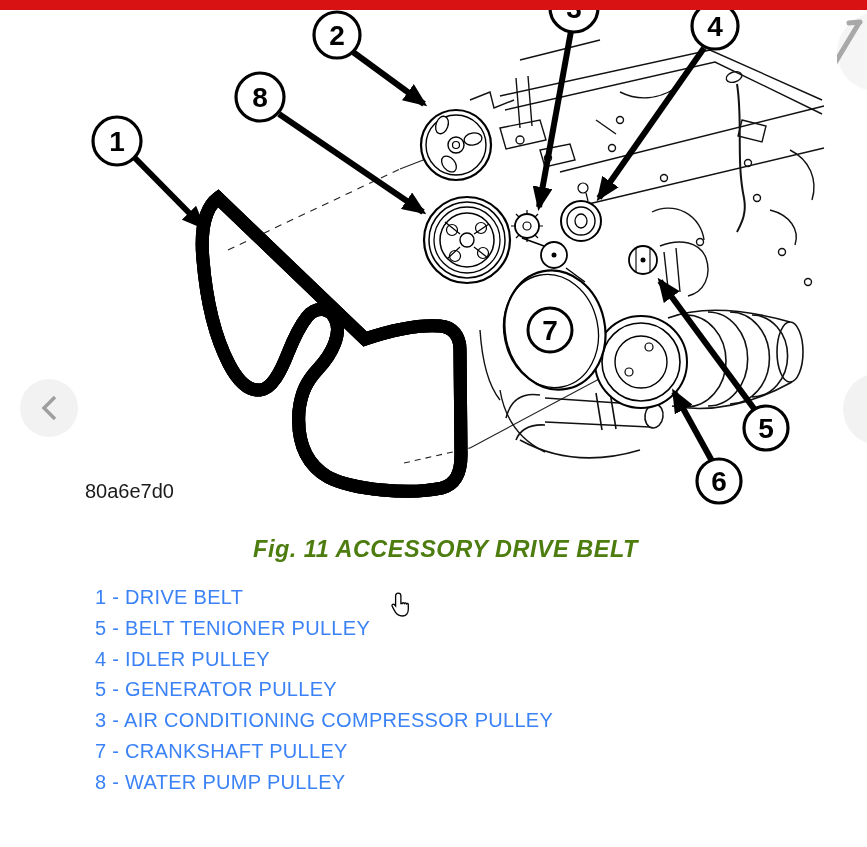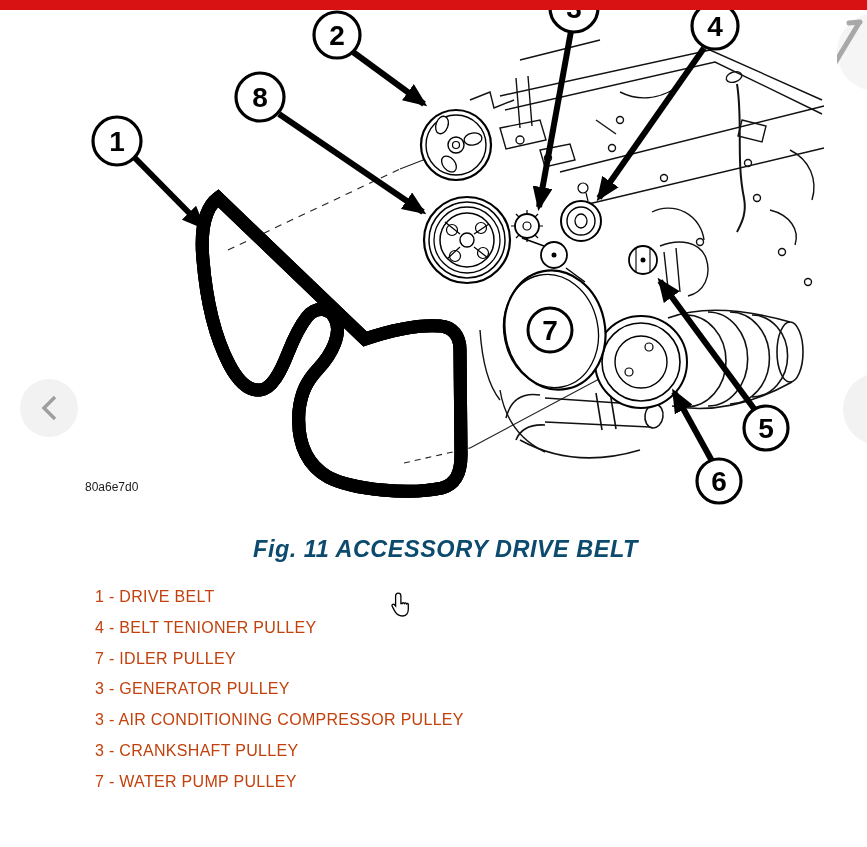--- a/index.html
+++ b/index.html
@@ -1,25 +1,25 @@
 <!DOCTYPE html>
 <html><head>
 <meta charset="utf-8">
 <style>
   html,body{margin:0;padding:0;}
   body{width:867px;height:847px;overflow:hidden;background:#fff;
        font-family:"Liberation Sans","DejaVu Sans",sans-serif;position:relative;}
   .page{position:absolute;inset:0;width:867px;height:847px;overflow:hidden;background:#fff;}
   .topbar{position:absolute;left:0;top:0;width:867px;height:10px;z-index:30;}
   svg.diagram{position:absolute;left:0;top:0;z-index:5;}
-  .figcode{position:absolute;left:85px;top:480px;font-size:12px;color:#1a1a1a;z-index:6;}
+  .figcode{position:absolute;left:85px;top:480px;font-size:20px;color:#1a1a1a;z-index:6;}
   .caption{position:absolute;left:0;right:0;top:536px;text-align:center;padding-left:24px;
-           font-size:23.5px;font-weight:bold;font-style:italic;letter-spacing:.5px;color:#0c4a6e;z-index:6;}
+           font-size:23.5px;font-weight:bold;font-style:italic;letter-spacing:.5px;color:#4d7c0f;z-index:6;}
   .legend{position:absolute;left:95px;top:582px;z-index:6;}
-  .legend .row{font-size:16px;line-height:30.8px;color:#c2410c;letter-spacing:.3px;white-space:nowrap;}
+  .legend .row{font-size:20px;line-height:30.8px;color:#3b82f6;letter-spacing:.3px;white-space:nowrap;}
   .navbtn{position:absolute;border:none;padding:0;margin:0;border-radius:50%;
           background:#f2f2f2;display:flex;align-items:center;justify-content:center;
           cursor:pointer;z-index:20;}
   .navbtn svg{display:block;}
   .prev{left:20px;top:379px;width:58px;height:58px;}
   .next{left:843px;top:373px;width:72px;height:72px;}
   .corner{left:837px;top:13px;width:78px;height:78px;background:#f5f5f5;}
   .cursor{position:absolute;left:391px;top:592px;z-index:40;pointer-events:none;}
 </style>
 </head>
@@ -223,26 +223,26 @@
   </svg>
 
   <div class="topbar" style="background:#d81212"></div>
 
   <div class="figcode">80a6e7d0</div>
 
   <div class="caption">Fig. 11 ACCESSORY DRIVE BELT</div>
 
   <div class="legend">
     <div class="row">1 - DRIVE BELT</div>
-    <div class="row">4 - BELT TENIONER PULLEY</div>
-    <div class="row">7 - IDLER PULLEY</div>
-    <div class="row">3 - GENERATOR PULLEY</div>
+    <div class="row">5 - BELT TENIONER PULLEY</div>
+    <div class="row">4 - IDLER PULLEY</div>
+    <div class="row">5 - GENERATOR PULLEY</div>
     <div class="row">3 - AIR CONDITIONING COMPRESSOR PULLEY</div>
-    <div class="row">3 - CRANKSHAFT PULLEY</div>
-    <div class="row">7 - WATER PUMP PULLEY</div>
+    <div class="row">7 - CRANKSHAFT PULLEY</div>
+    <div class="row">8 - WATER PUMP PULLEY</div>
   </div>
 
   <button class="navbtn prev">
     <span>
       <svg width="26" height="32" viewBox="0 0 26 32">
         <path d="M19,5 L8,16 L19,27" fill="none" stroke="#9e9e9e" stroke-width="3.4"></path>
       </svg>
     </span>
   </button>
 

